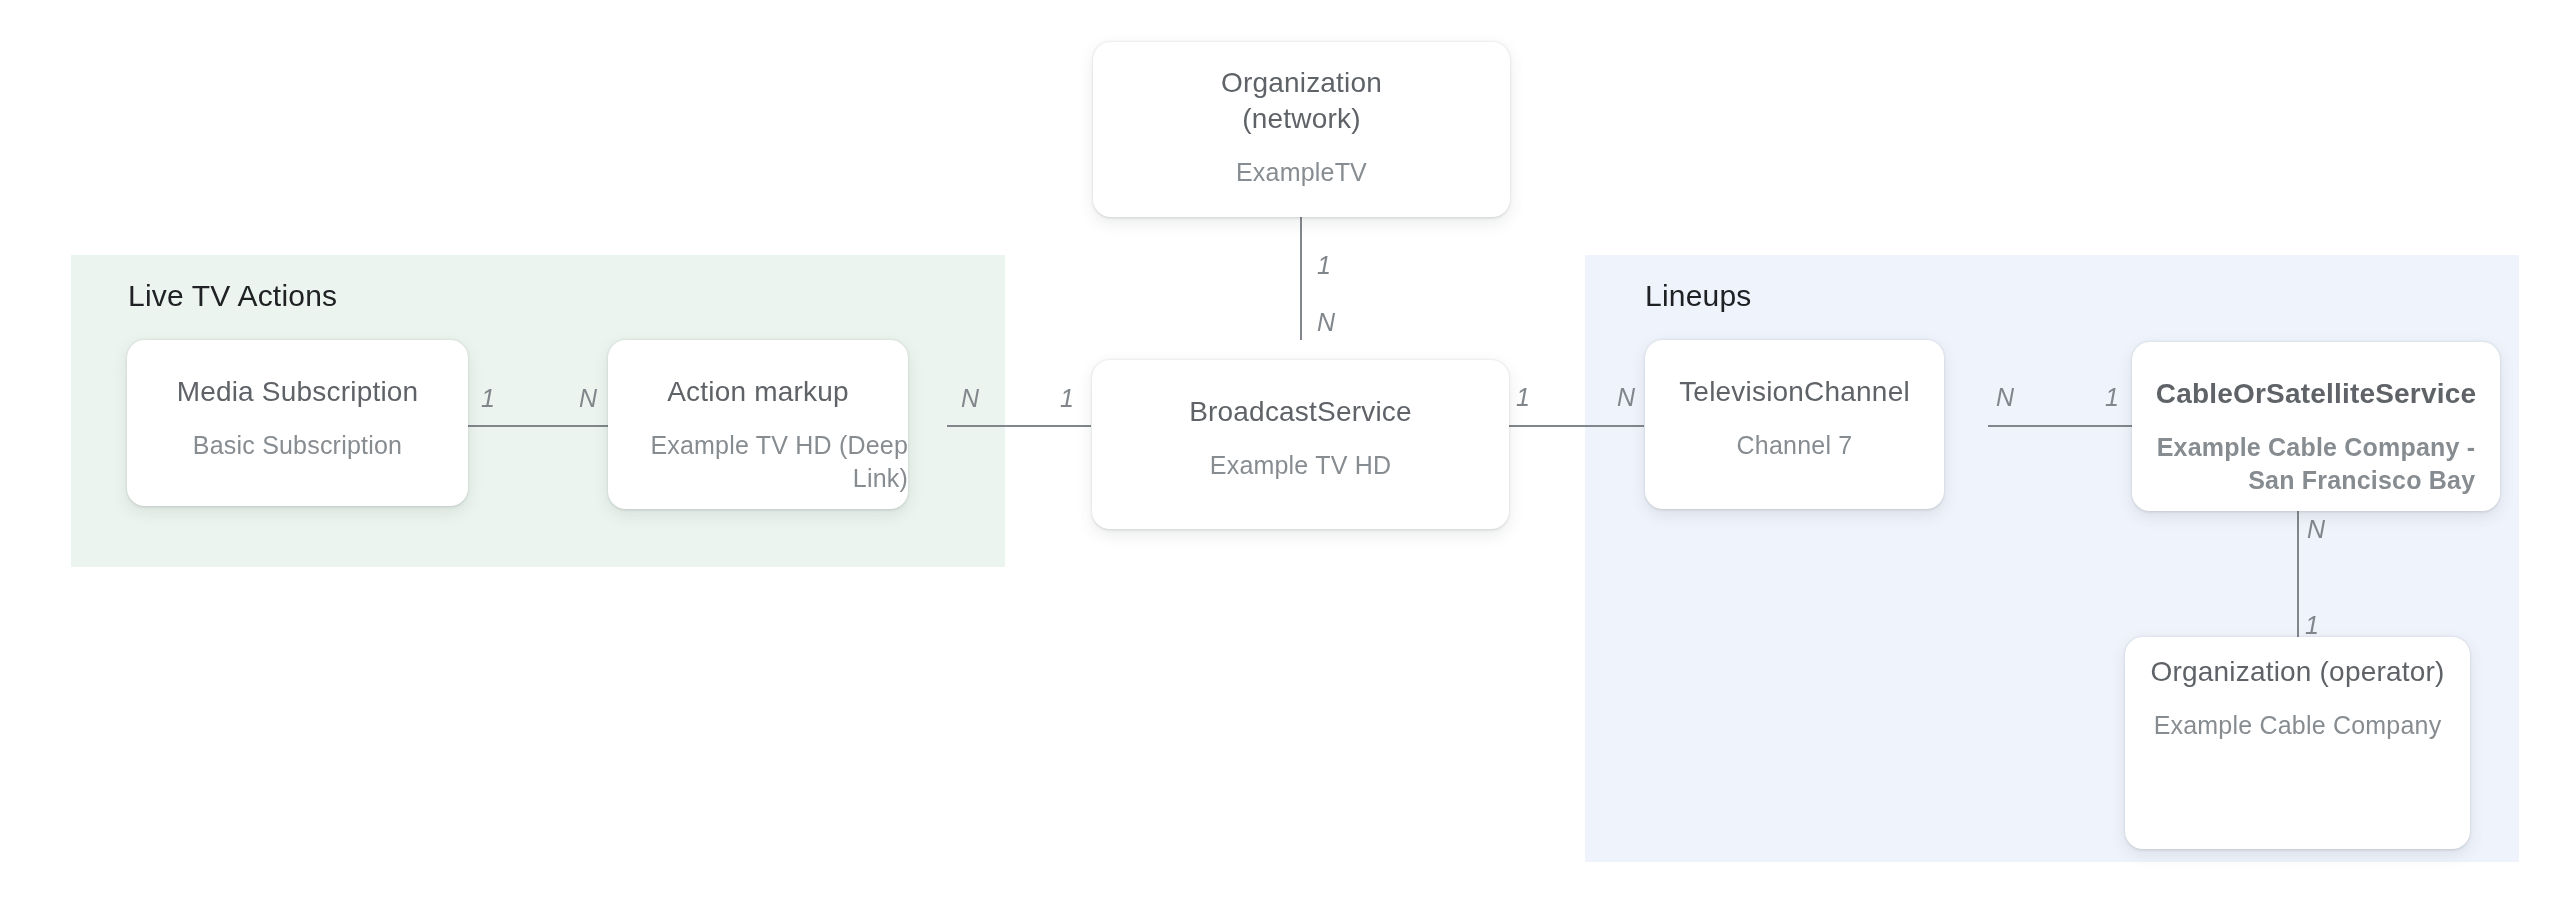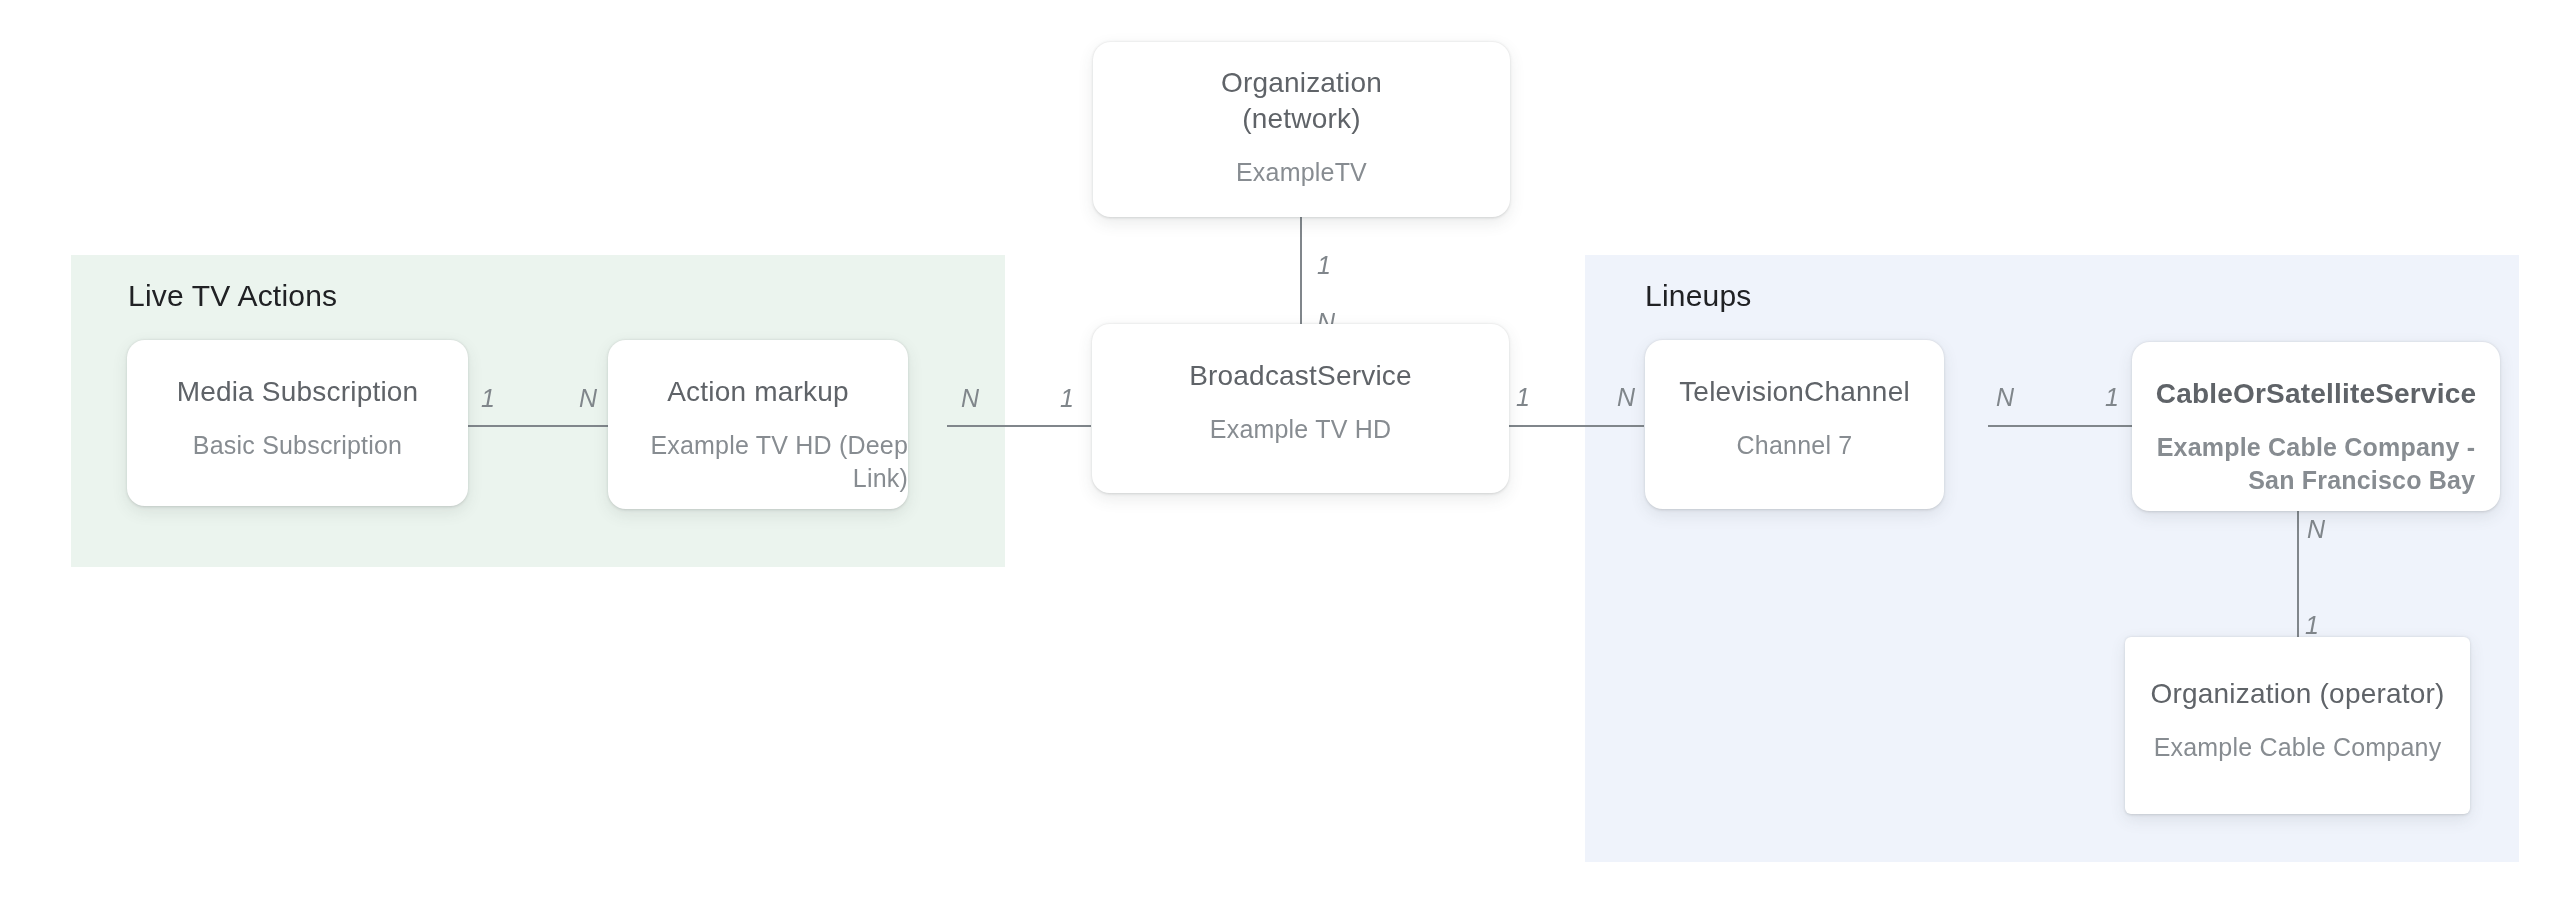--- a/index.html
+++ b/index.html
@@ -62,24 +62,24 @@
     font-size: 25px;
     line-height: 33px;
     color: var(--subtitle-text);
     white-space: pre-line;
     letter-spacing: 0.2px;
     text-align: right;
   }
   .ent-org-network      { left: 1093px; top: 42px;  width: 417px; height: 175px; padding-top: 23px; }
   .ent-media-sub        { left: 127px;  top: 340px; width: 341px; height: 166px; }
   .ent-action-markup    { left: 608px;  top: 340px; width: 300px; height: 169px; }
-  .ent-broadcast        { left: 1092px; top: 324px; width: 417px; height: 169px; }
+  .ent-broadcast        { left: 1092px; top: 360px; width: 417px; height: 169px; }
   .ent-tv-channel       { left: 1645px; top: 340px; width: 299px; height: 169px; }
   .ent-cable-sat        { left: 2132px; top: 342px; width: 368px; height: 169px; font-weight: bold; }
-  .ent-org-operator     { left: 2125px; top: 637px; width: 345px; height: 177px; padding-top: 39px; border-radius: 6px; }
+  .ent-org-operator     { left: 2125px; top: 637px; width: 345px; height: 212px; padding-top: 17px; }
   .connector-h {
     position: absolute;
     height: 1.8px;
     background: var(--connector);
   }
   .connector-v {
     position: absolute;
     width: 1.8px;
     background: var(--connector);
   }

